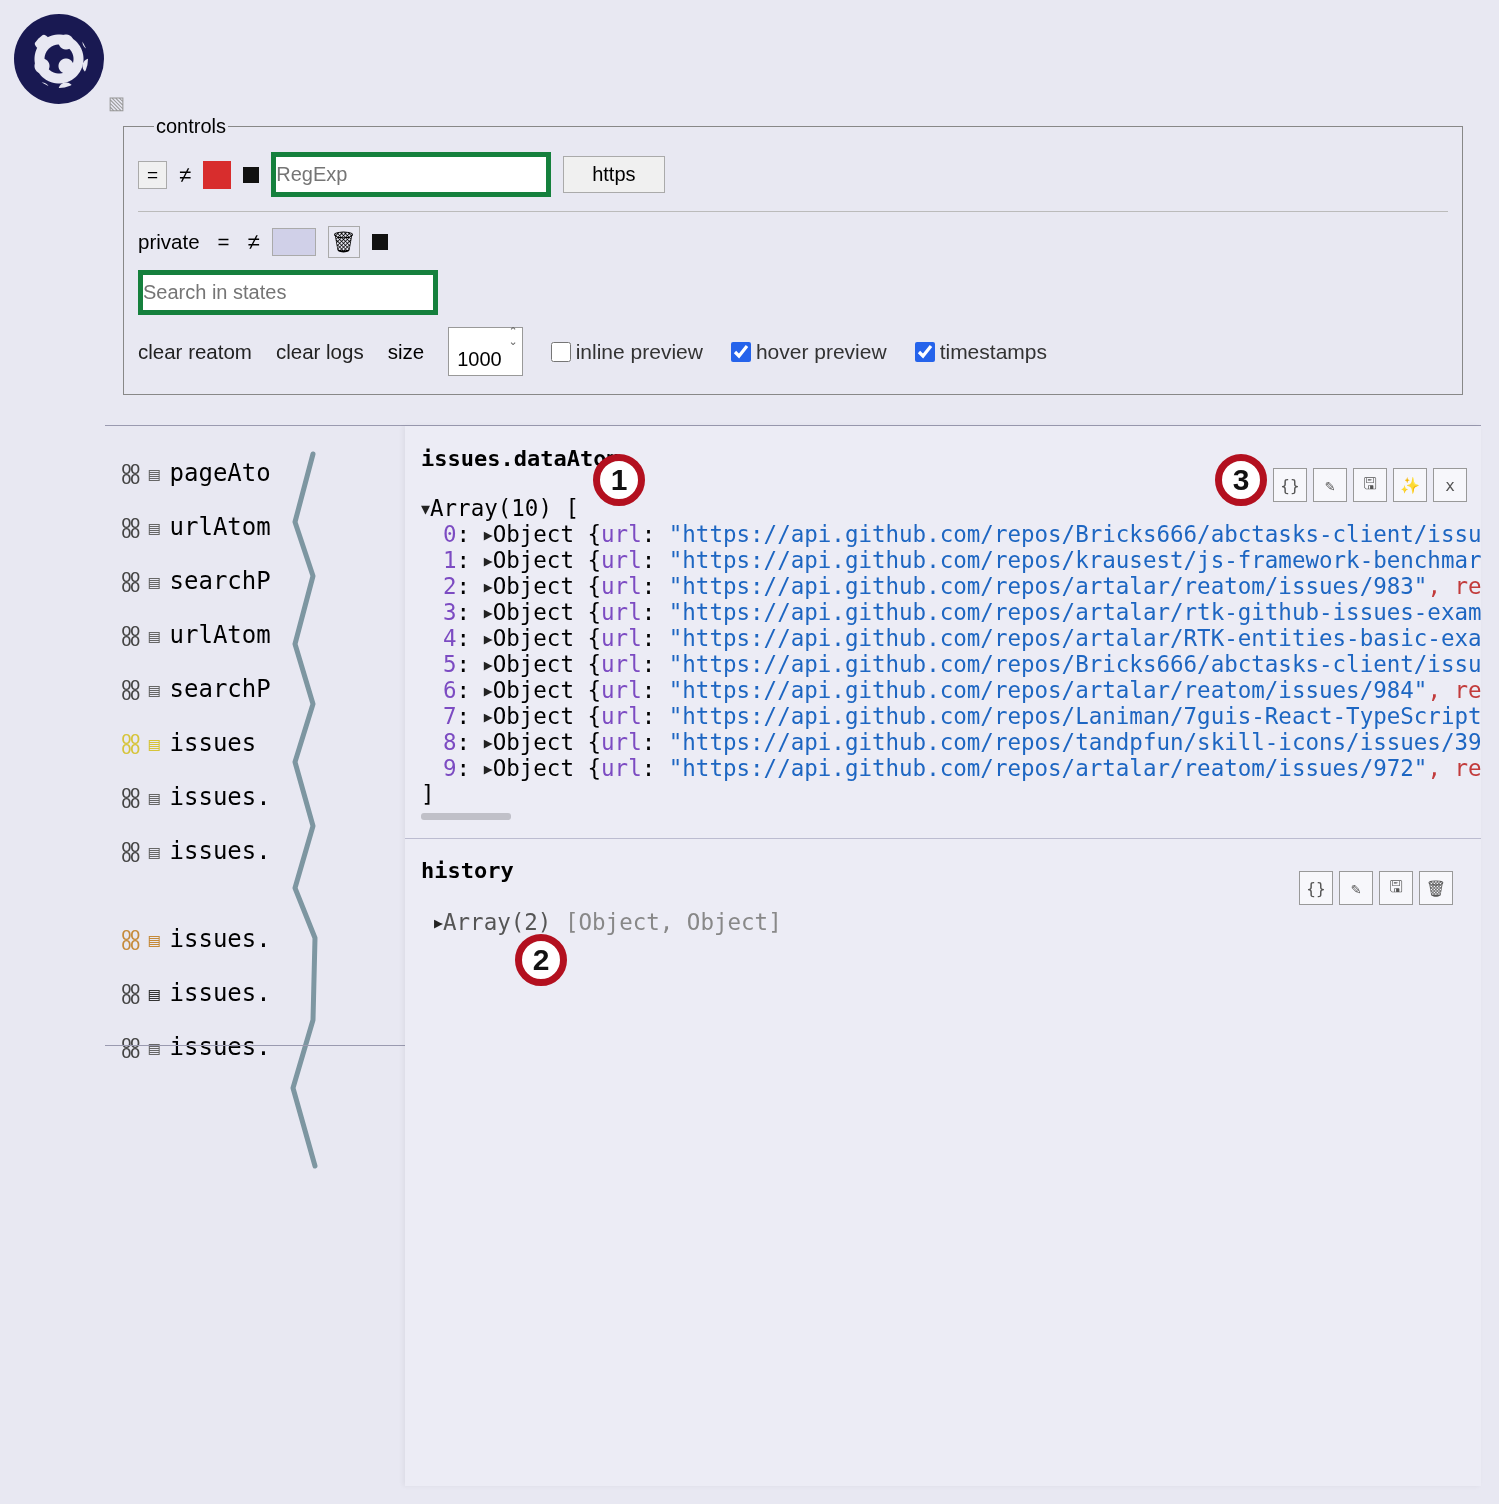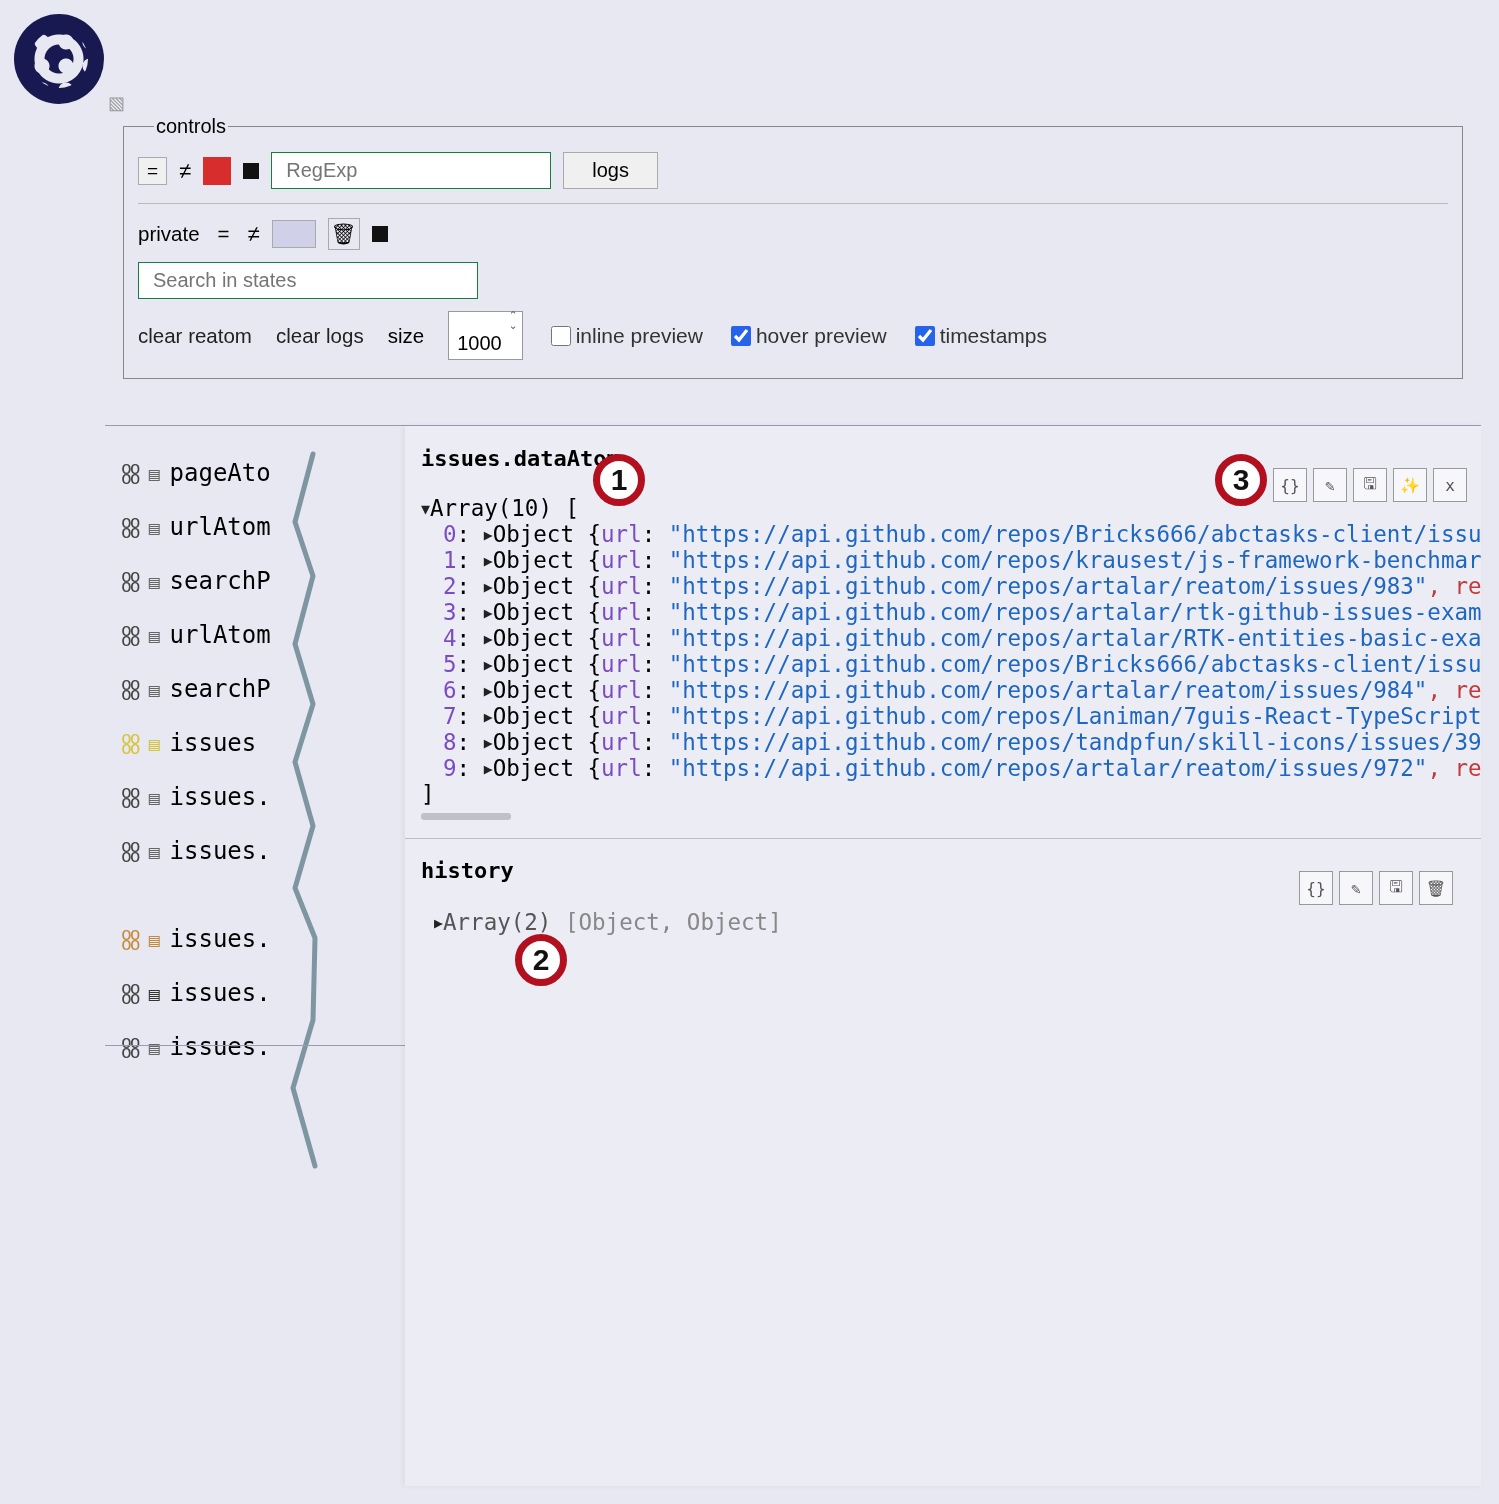--- a/index.html
+++ b/index.html
@@ -46,21 +46,21 @@
   .row { display:flex; align-items:center; gap:12px; margin-bottom:12px;}
   .sq {
     width:24px; height:24px; display:inline-block;
   }
   .btn {
     border:1px solid #aaa; background:#f0f0f0; padding:4px 10px; cursor:pointer;
     font-size:20px;
   }
   .btn.small { padding:2px 8px; font-size:19px;}
   input[type=text]{
-    font-size:20px; padding:6px 14px; border:1px solid #15803d; background:#fff;
+    font-size:20px; padding:6px 0; border:5px solid #15803d; background:#fff;
   }
   .hr { border:none; border-top:1px solid #bbb; margin:14px 0; }
   .neq { font-size:22px; }
   .swatch-lav { background:#d0d0e8; border:1px solid #aaa; width:44px; height:28px;}
   .swatch-red { background:#d82d2d; width:28px; height:28px;}
   .swatch-black { background:#111; width:14px; height:14px;}
   .trash { border:1px solid #aaa; width:32px; height:32px; display:flex; align-items:center; justify-content:center; background:#e8e8f2;}
   .link { color:#222; cursor:pointer; }
   .spinner { border:1px solid #999; background:#fff; padding:20px 20px 4px 8px; font-size:20px; position:relative;}
   .spinner::after{content:"⌃\A⌄"; white-space:pre; position:absolute; right:4px; top:-2px; font-size:11px; line-height:10px; color:#666;}
@@ -121,36 +121,36 @@
 
   <fieldset class="controls">
     <legend>controls</legend>
 
     <div class="row">
       <button class="btn small">=</button>
       <span class="neq">≠</span>
       <span class="sq swatch-red"></span>
       <span class="sq swatch-black" style="width:16px;height:16px"></span>
       <input type="text" style="width: 280px;" placeholder="RegExp">
-      <button class="btn" style="padding:6px 28px">logs</button>
+      <button class="btn" style="padding:6px 28px">https</button>
     </div>
 
     <hr class="hr">
 
     <div class="row">
       <span>private</span>
       <span style="padding:0 6px">=</span>
       <span class="neq">≠</span>
       <span class="swatch-lav"></span>
       <span class="trash">🗑</span>
       <span class="sq swatch-black" style="width:16px;height:16px"></span>
     </div>
 
     <div class="row">
-      <input type="text" style="width: 340px;" placeholder="Search in states">
+      <input type="text" style="width: 300px;" placeholder="Search in states">
     </div>
 
     <div class="row" style="gap:24px; margin-bottom:0;">
       <span class="link">clear reatom</span>
       <span class="link">clear logs</span>
       <span>size</span>
       <span class="spinner">1000</span>
       <label class="cb">
           <input type="checkbox" style="">
           <span>inline preview</span>

